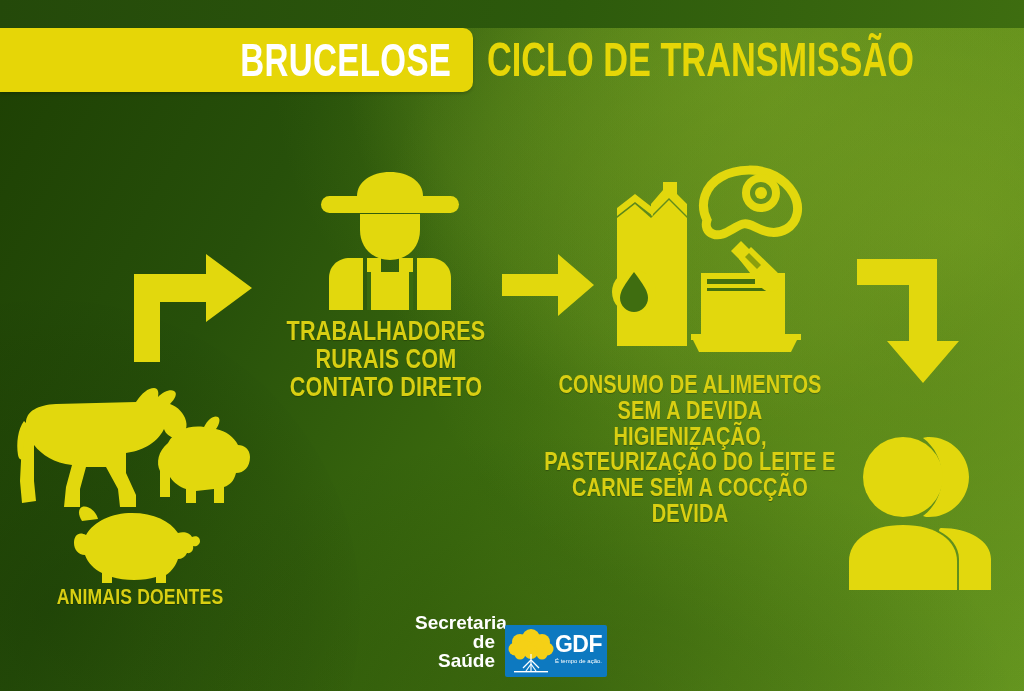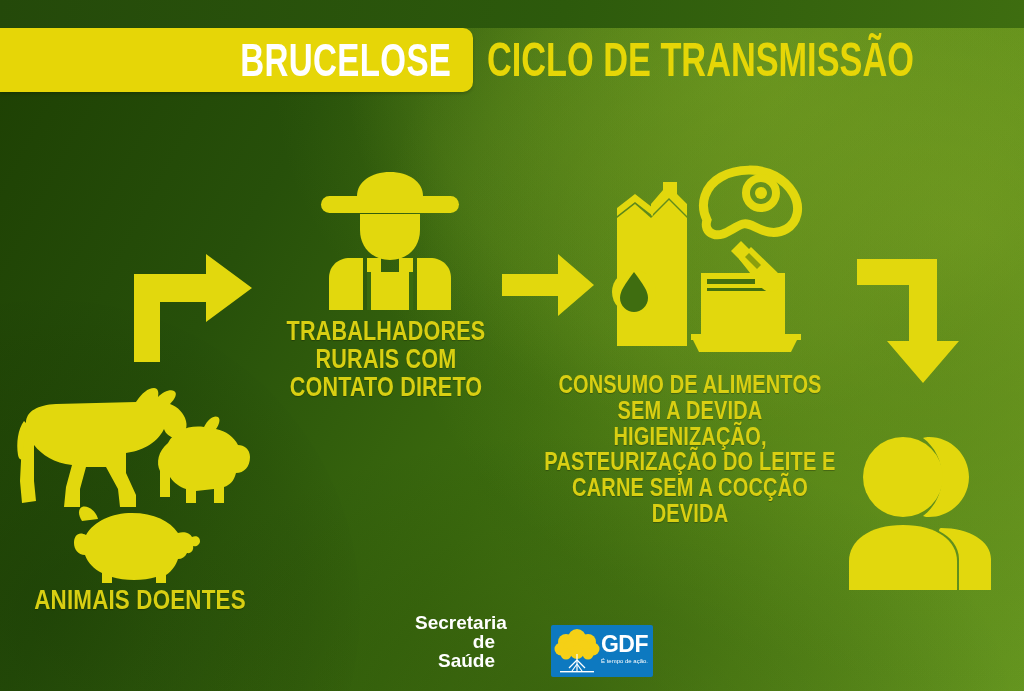--- a/index.html
+++ b/index.html
@@ -44,21 +44,21 @@
   }
 
   
   .label{
     position:absolute;color:#d9cf12;font-weight:bold;
     text-align:center;line-height:1.03;letter-spacing:0.2px;
     text-shadow:0 1px 1px rgba(0,0,0,0.25);
   }
   .label span{display:block;transform:scaleX(0.80);}
 
-  #label-animals{left:0px;top:586px;width:280px;font-size:28px;}
+  #label-animals{left:0px;top:586px;width:280px;font-size:22px;}
   #label-workers{left:250px;top:318px;width:272px;font-size:27px;}
   #label-food{left:505px;top:356px;width:370px;font-size:25px;margin-top:16px;}
 
   
   .icon-host{position:absolute;}
   #icon-animals{left:8px;top:385px;width:280px;height:200px;}
   #icon-farmer{left:305px;top:168px;width:170px;height:150px;}
   #icon-food{left:595px;top:160px;width:215px;height:195px;}
   #icon-people{left:845px;top:425px;width:170px;height:170px;}
   #arrow-1{left:128px;top:252px;width:130px;height:110px;}
@@ -66,21 +66,21 @@
   #arrow-3{left:855px;top:255px;width:130px;height:130px;}
 
   
   #footer{position:absolute;left:0;bottom:0;width:1024px;height:76px;}
   #sec-saude{
     position:absolute;left:415px;bottom:21px;
     color:#ffffff;font-size:19px;font-weight:bold;line-height:19px;text-align:right;width:80px;
   }
   #gdf-logo{
     position:absolute;left:505px;bottom:14px;width:102px;height:52px;
-    background:#0d79c0;border-radius:2px;overflow:hidden;margin-left:46px;
+    background:#0d79c0;border-radius:2px;overflow:hidden;
   }
   #gdf-text{position:absolute;right:5px;top:8px;color:#ffffff;font-size:23px;font-weight:bold;line-height:23px;letter-spacing:-0.5px;}
   #gdf-tag{position:absolute;right:5px;top:32px;color:#ffffff;font-size:6px;line-height:8px;white-space:nowrap;}
 </style>
 </head>
 <body>
 
 <div id="poster">
 
   <div class="swirl a"></div>

